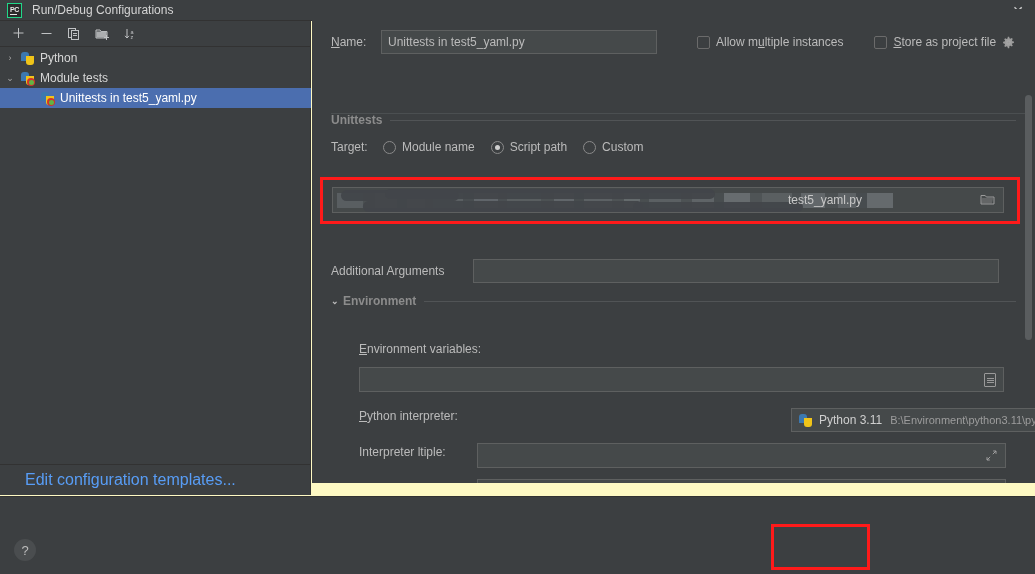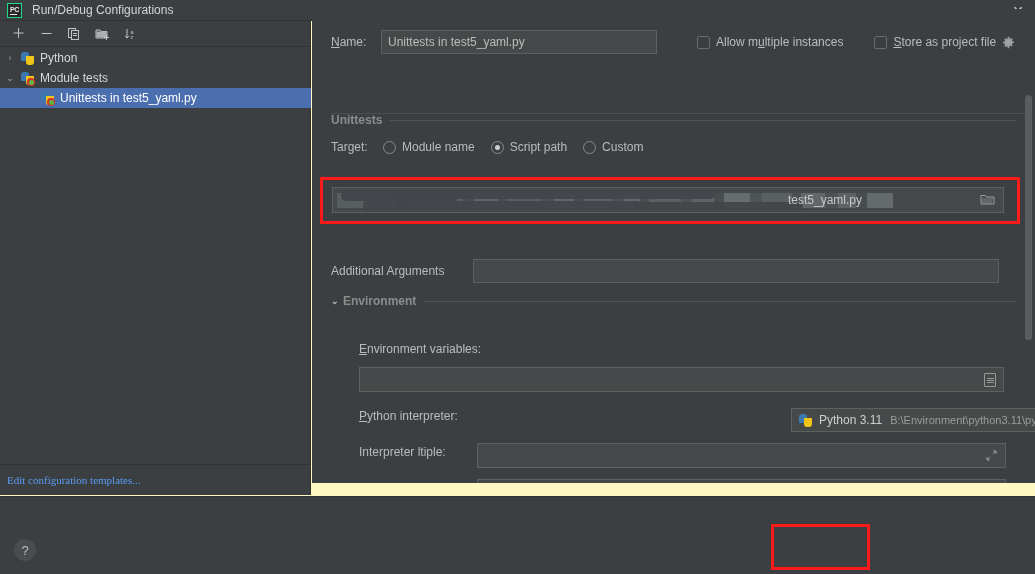--- a/index.html
+++ b/index.html
@@ -96,21 +96,21 @@
   }
   .tree-label { font-weight: normal; }
   .tree-row.group .tree-label { color: #d7d7d7; }
 
   .lp-footer {
     position: absolute; left: 0; bottom: 0; width: 311px; height: 31px;
     border-top: 1px solid #323232;
     display: flex; align-items: center;
   }
   .edit-templates-link {
-    margin-left: 7px; color: #589df6; font-size: 11px; font-family: Liberation Serif, serif;
+    margin-left: 25px; color: #589df6; font-size: 16px;
   }
 
   
   .right-panel {
     position: absolute; left: 312px; top: 9px; right: 0; height: 474px;
     background: #3c3f41; overflow: hidden;
   }
 
   .name-row {
     position: absolute; left: 19px; top: 21px; right: 10px; height: 24px;

